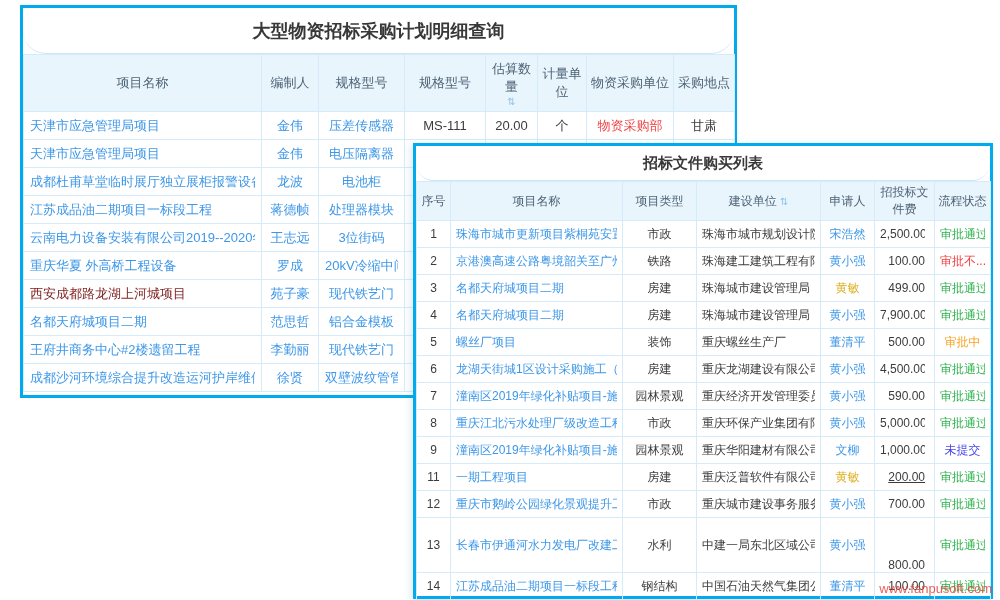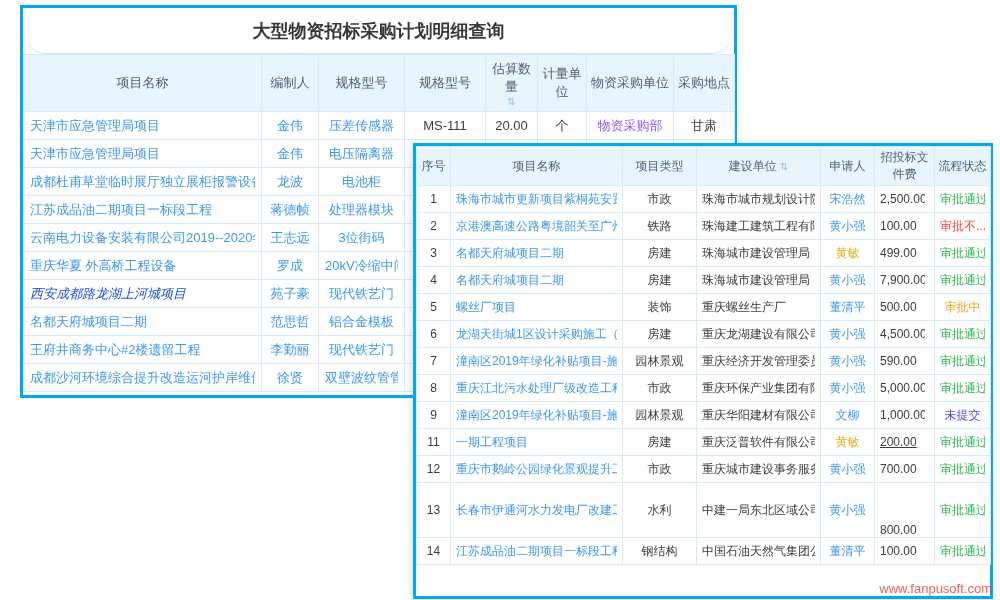--- a/index.html
+++ b/index.html
@@ -25,21 +25,21 @@
   #plan-panel td.c-center { text-align:center; }
 
   
   #purchase-panel { left:413px; top:143px; width:580px; height:456px;
     box-shadow:-2px 2px 8px rgba(60,120,170,.18); }
   #purchase-panel .panel-title { height:35px; font-size:15px; }
   #purchase-panel th { height:37px; font-size:12px; padding:2px 3px; text-align:center; }
   #purchase-panel td { height:27px; font-size:12px; padding:0 5px; }
   #purchase-panel td.c-left { text-align:left; }
   #purchase-panel td.c-center { text-align:center; }
-  #purchase-panel td.c-right { text-align:left; padding-right:9px; }
+  #purchase-panel td.c-right { text-align:right; padding-right:9px; }
 
   .sort-glyph { color:#8fc3e8; font-size:10px; line-height:10px; display:inline-block; }
   th .sort-under { display:block; margin-top:1px; }
 
   
   .watermark { position:absolute; right:8px; bottom:4px; text-align:center;
     opacity:.82; pointer-events:none; }
   .wm-row { display:flex; align-items:center; justify-content:center; gap:3px; }
   .wm-logo { width:30px; height:30px; border-radius:50%; display:inline-block;
     background:conic-gradient(from 230deg,#e23d33 0 130deg,#9aa0a6 130deg 360deg);
@@ -96,21 +96,21 @@
             <td class="c-center">
               <span class="cell" style="color: rgb(60, 60, 60);">MS-111</span>
             </td>
             <td class="c-center">
               <span class="cell" style="color: rgb(60, 60, 60);">20.00</span>
             </td>
             <td class="c-center">
               <span class="cell" style="color: rgb(60, 60, 60);">个</span>
             </td>
             <td class="c-center">
-              <span class="cell" style="color: #8b5cf6;">物资采购部</span>
+              <span class="cell" style="color: #ef4444;">物资采购部</span>
             </td>
             <td class="c-center">
               <span class="cell" style="color: rgb(60, 60, 60);">甘肃</span>
             </td>
           </tr>
           <tr>
             <td class="c-left">
               <span class="cell" style="color: rgb(61, 151, 232);">天津市应急管理局项目</span>
             </td>
             <td class="c-center">
@@ -234,21 +234,21 @@
             </td>
             <td class="c-center">
               <span class="cell" style="color: rgb(60, 60, 60);"></span>
             </td>
             <td class="c-center">
               <span class="cell" style="color: rgb(60, 60, 60);"></span>
             </td>
           </tr>
           <tr>
             <td class="c-left">
-              <span class="cell" style="color: #1d4ed8; font-style: italic;">西安成都路龙湖上河城项目</span>
+              <span class="cell" style="color: #7f1d1d;">西安成都路龙湖上河城项目</span>
             </td>
             <td class="c-center">
               <span class="cell" style="color: rgb(61, 151, 232);">苑子豪</span>
             </td>
             <td class="c-center">
               <span class="cell" style="color: rgb(61, 151, 232);">现代铁艺门</span>
             </td>
             <td class="c-center">
               <span class="cell" style="color: rgb(60, 60, 60);"></span>
             </td>
@@ -341,20 +341,21 @@
             </td>
             <td class="c-center">
               <span class="cell" style="color: rgb(60, 60, 60);"></span>
             </td>
           </tr>
         </tbody>
     </table>
   </section>
 
   <section class="panel" id="purchase-panel">
+    <div class="panel-title">招标文件购买列表</div>
     <table class="grid">
       <colgroup>
         <col style="width:34px">
           <col style="width:172px">
           <col style="width:74px">
           <col style="width:124px">
         <col style="width:54px">
           <col style="width:60px">
           <col style="width:56px">
       </colgroup>

